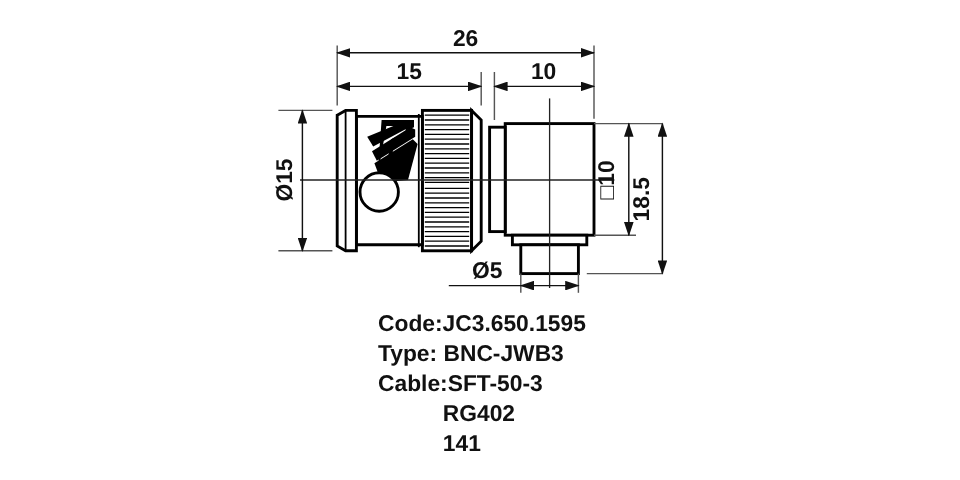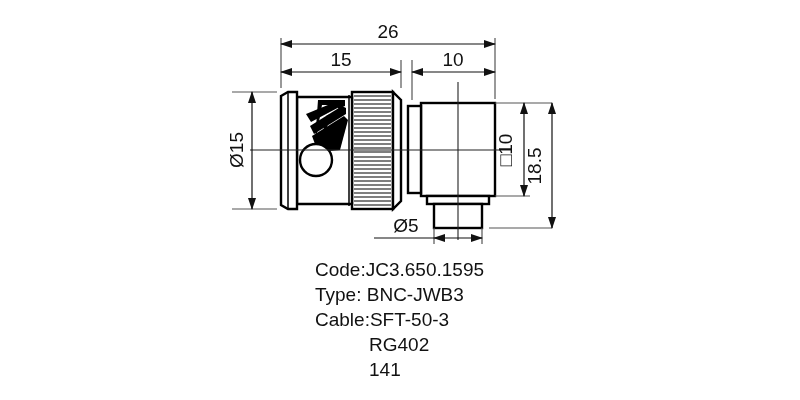--- a/index.html
+++ b/index.html
@@ -7,20 +7,21 @@
     padding: 0;
     background: #ffffff;
   }
   #root {
     position: relative;
     width: 800px;
     height: 400px;
     background: #ffffff;
     font-family: "Liberation Sans", sans-serif;
     overflow: hidden;
+    font-weight: bold;
   }
   svg.drawing {
     position: absolute;
     left: 0;
     top: 0;
     width: 800px;
     height: 400px;
   }
   .dim-text {
     font-family: "Liberation Sans", sans-serif;

